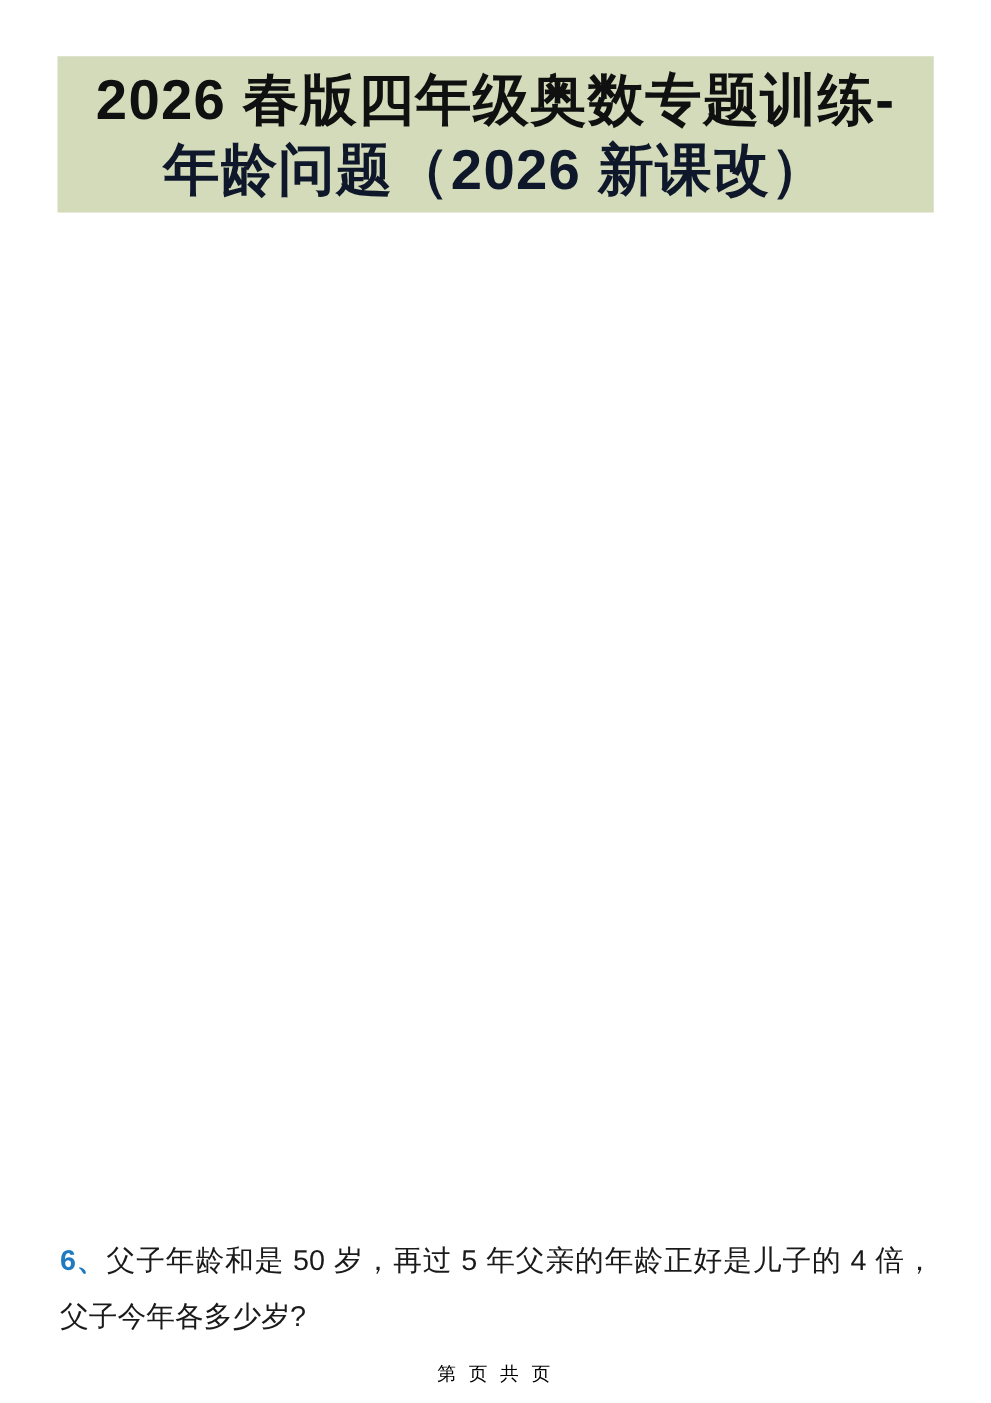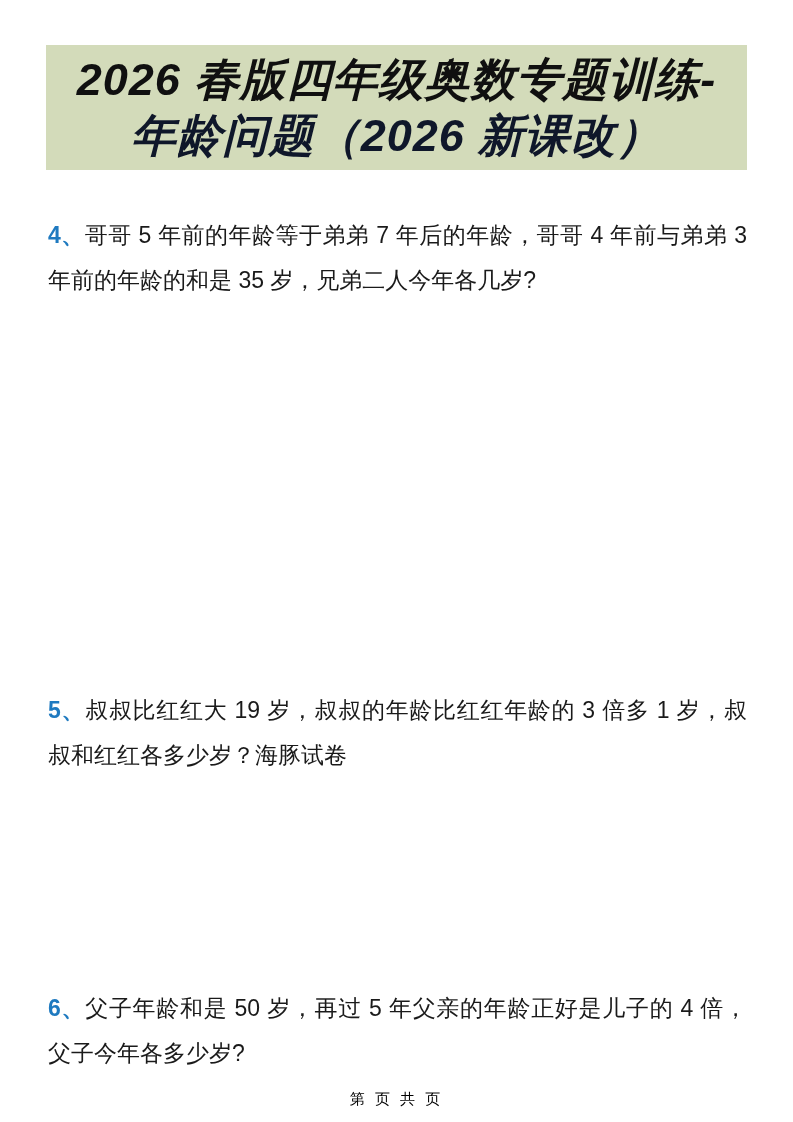--- a/index.html
+++ b/index.html
@@ -21,21 +21,20 @@
     position: absolute;
     top: 45px;
     left: 46px;
     width: 701px;
     height: 125px;
     background: #d3dbba;
     text-align: center;
     display: flex;
     flex-direction: column;
     justify-content: center;
-    font-style: italic;
   }
   .title-line1 {
     font-size: 45px;
     font-weight: bold;
     color: #101010;
     line-height: 56px;
     letter-spacing: 1px;
     white-space: nowrap;
   }
   .title-line2 {
@@ -77,27 +76,21 @@
 </head>
 <body>
 
 <div class="page">
 
   <div class="header-banner">
     <div class="title-line1">2026 春版四年级奥数专题训练-</div>
     <div class="title-line2">年龄问题（2026 新课改）</div>
   </div>
 
-  <div class="question q4">
-    <span class="qnum">4、</span><span>哥哥 5 年前的年龄等于弟弟 7 年后的年龄，哥哥 4 年前与弟弟 3 年前的年龄的和是 35 岁，兄弟二人今年各几岁?</span>
-  </div>
 
-  <div class="question q5">
-    <span class="qnum">5、</span><span>叔叔比红红大 19 岁，叔叔的年龄比红红年龄的 3 倍多 1 岁，叔叔和红红各多少岁？海豚试卷</span>
-  </div>
 
   <div class="question q6">
     <span class="qnum">6、</span><span>父子年龄和是 50 岁，再过 5 年父亲的年龄正好是儿子的 4 倍，父子今年各多少岁?</span>
   </div>
 
   <div class="footer">第 页 共 页</div>
 
 </div>
 
 </body></html>

